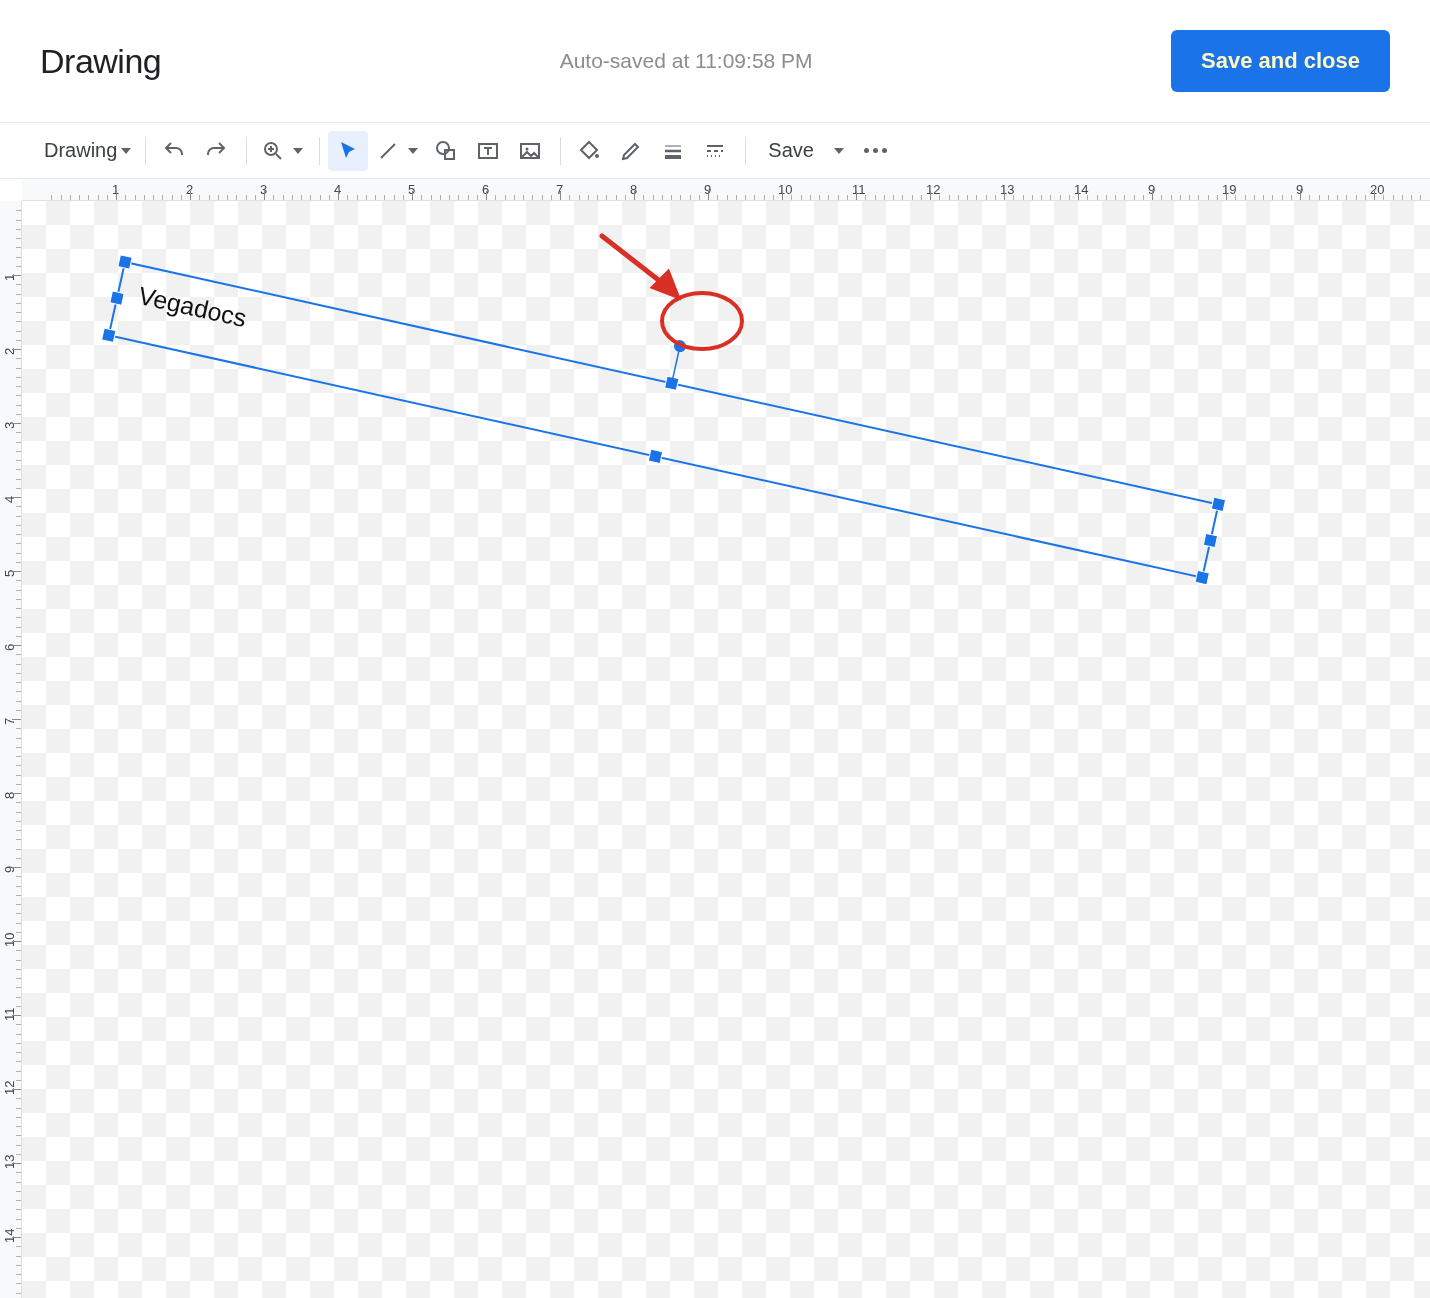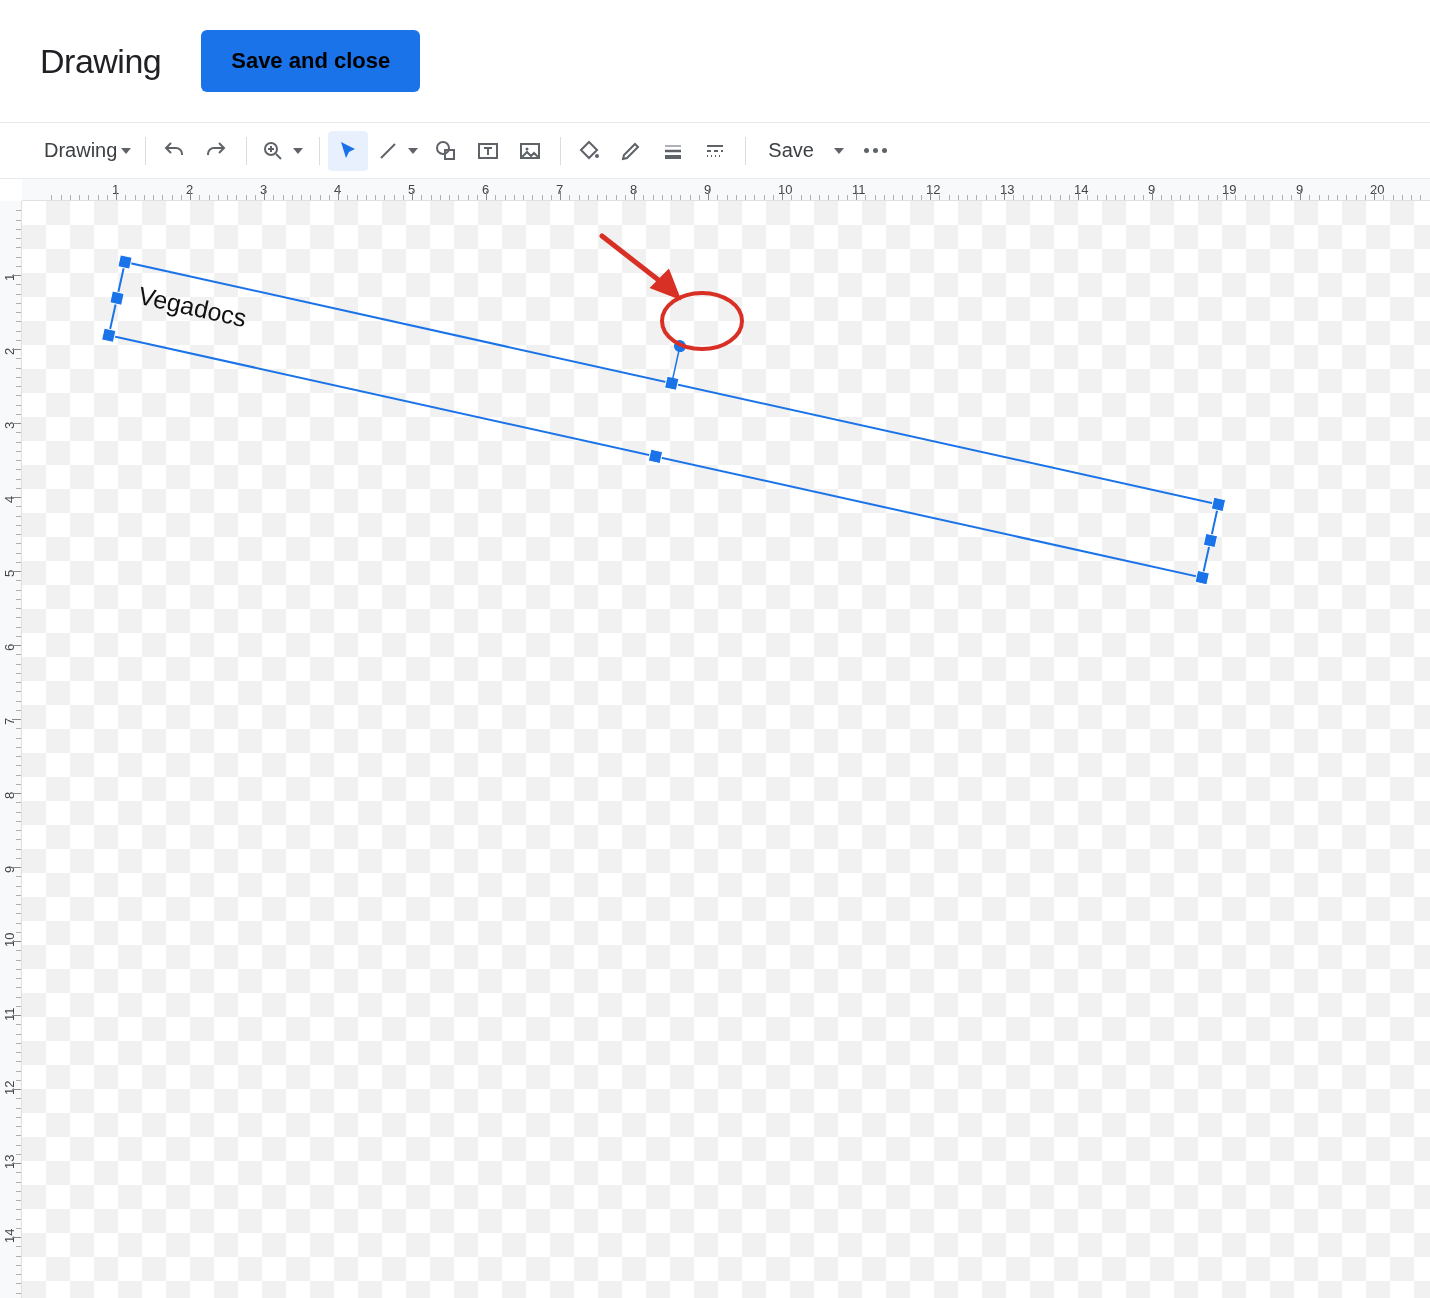--- a/index.html
+++ b/index.html
@@ -27,21 +27,21 @@
     margin-right: 40px;
   }
   .header-center {
     flex: 1;
     text-align: center;
     font-size: 21px;
     color: #8a8d91;
   }
   .save-btn {
     background: #1a73e8;
-    color: #000000;
+    color: #fef9c3;
     font-size: 22px;
     font-weight: 600;
     padding: 18px 30px;
     border: none;
     border-radius: 6px;
     cursor: pointer;
   }
 
   
   .toolbar {
@@ -157,20 +157,21 @@
   .ann-circle { stroke:#d93025; stroke-width:4; fill:none; }
   .ann-arrow { stroke:#d93025; stroke-width:5; fill:#d93025; }
   .more-dots { display:flex; gap:4px; padding:0 8px;}
   .more-dots span{ width:5px;height:5px;border-radius:50%;background:#5f6368;}
 </style>
 </head>
 <body>
 
 <div class="header">
   <div class="header-title">Drawing</div>
+  <div class="header-center">Auto-saved at 11:09:58 PM</div>
   <button class="save-btn">Save and close</button>
 </div>
 
 <div class="toolbar">
   <div class="tb-btn actions-lbl">
     <span>Drawing</span>
     <span class="caret-down"></span>
   </div>
   <div class="tb-sep"></div>
 

